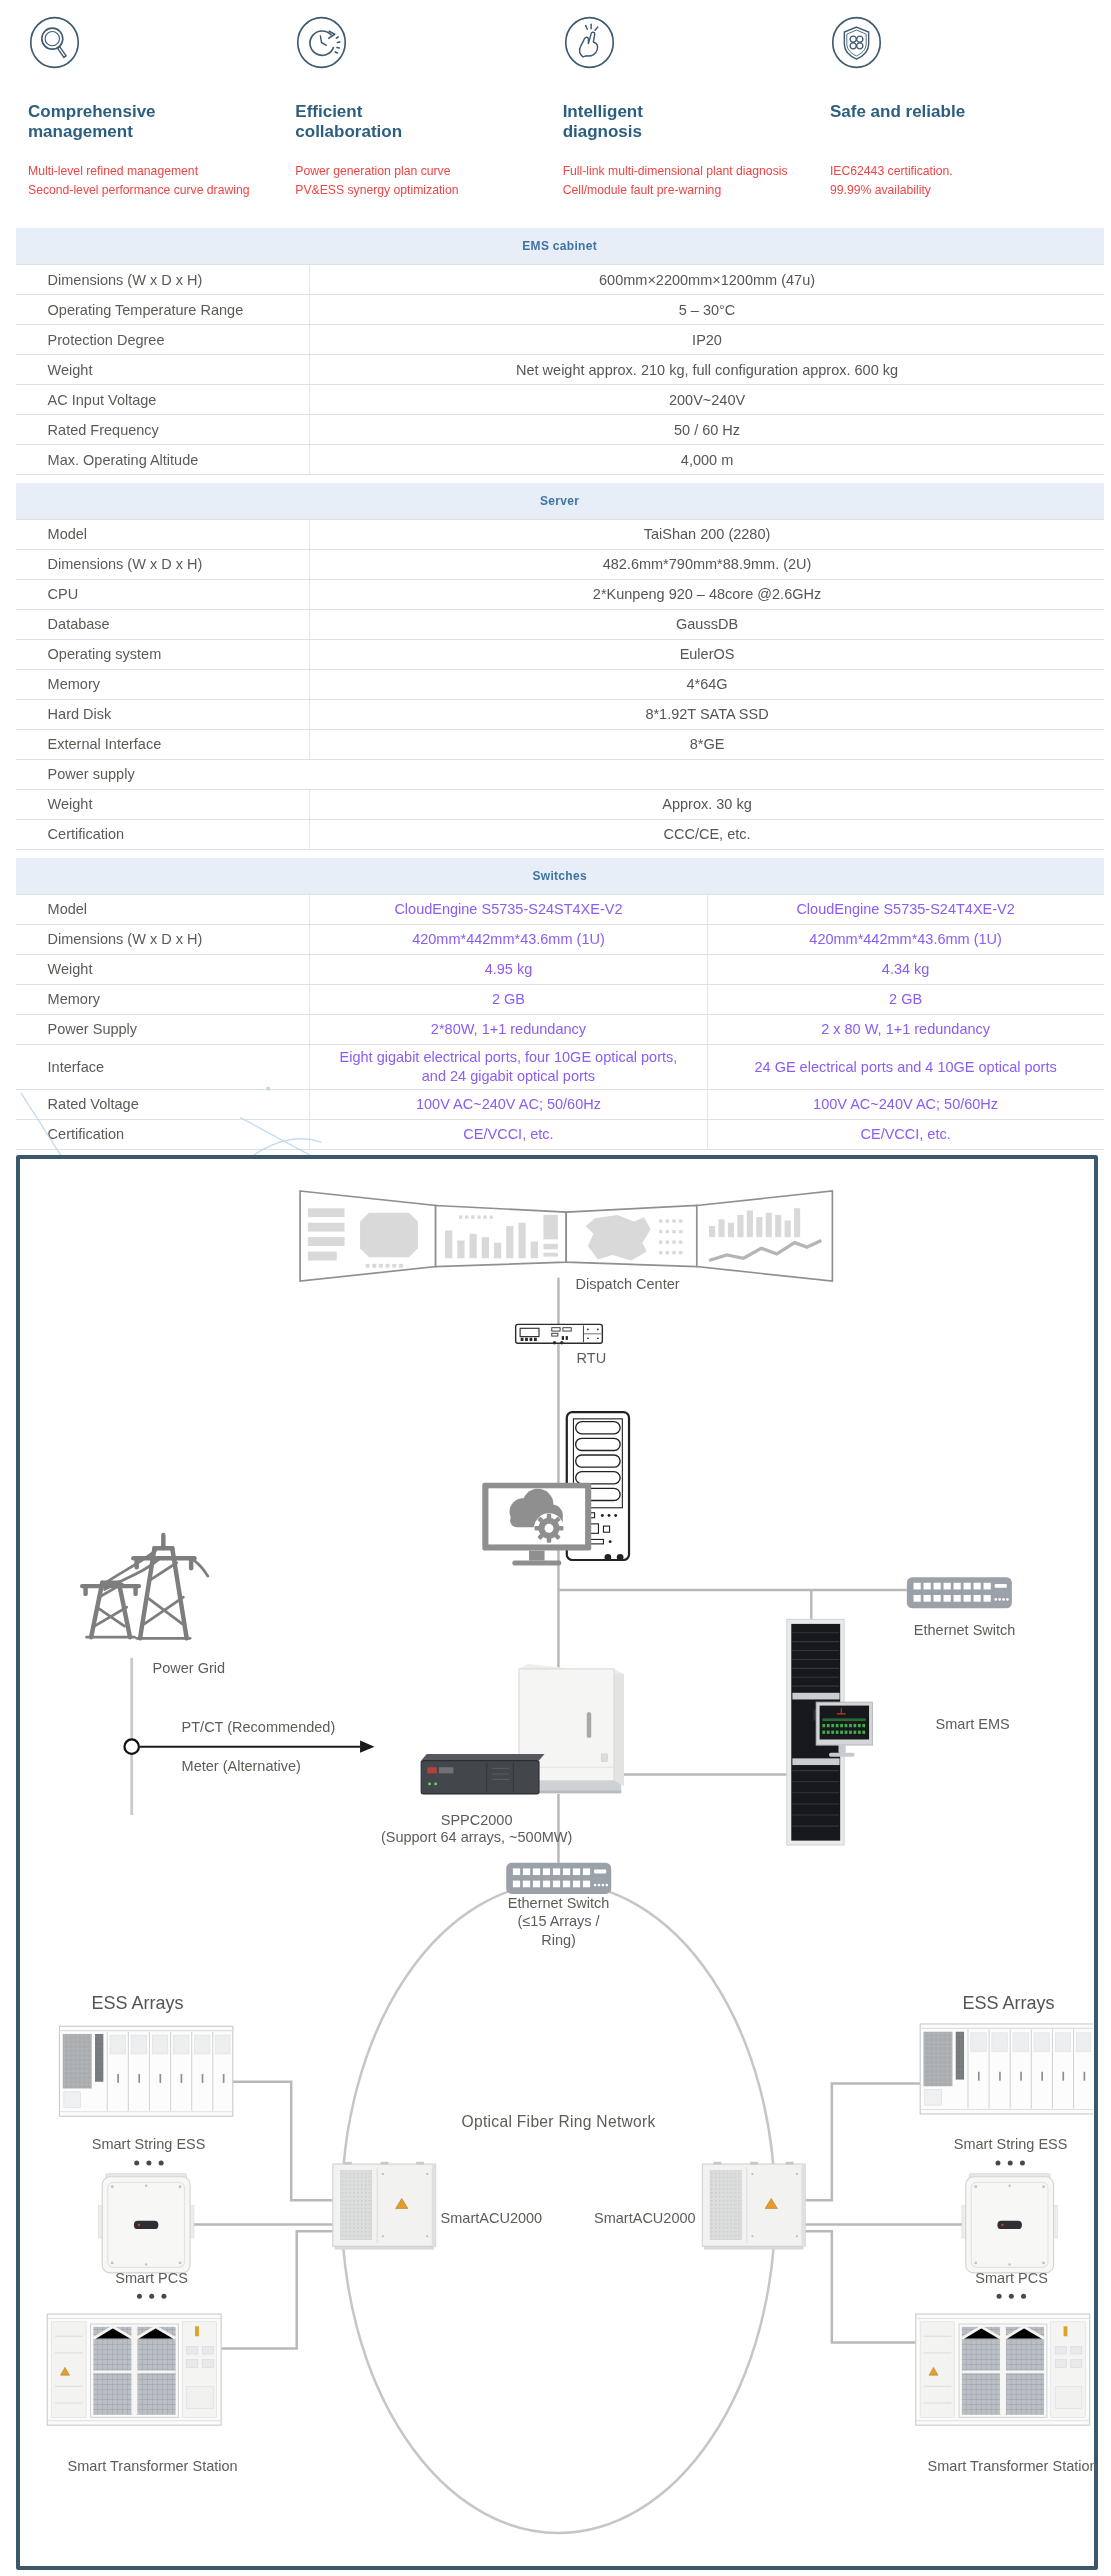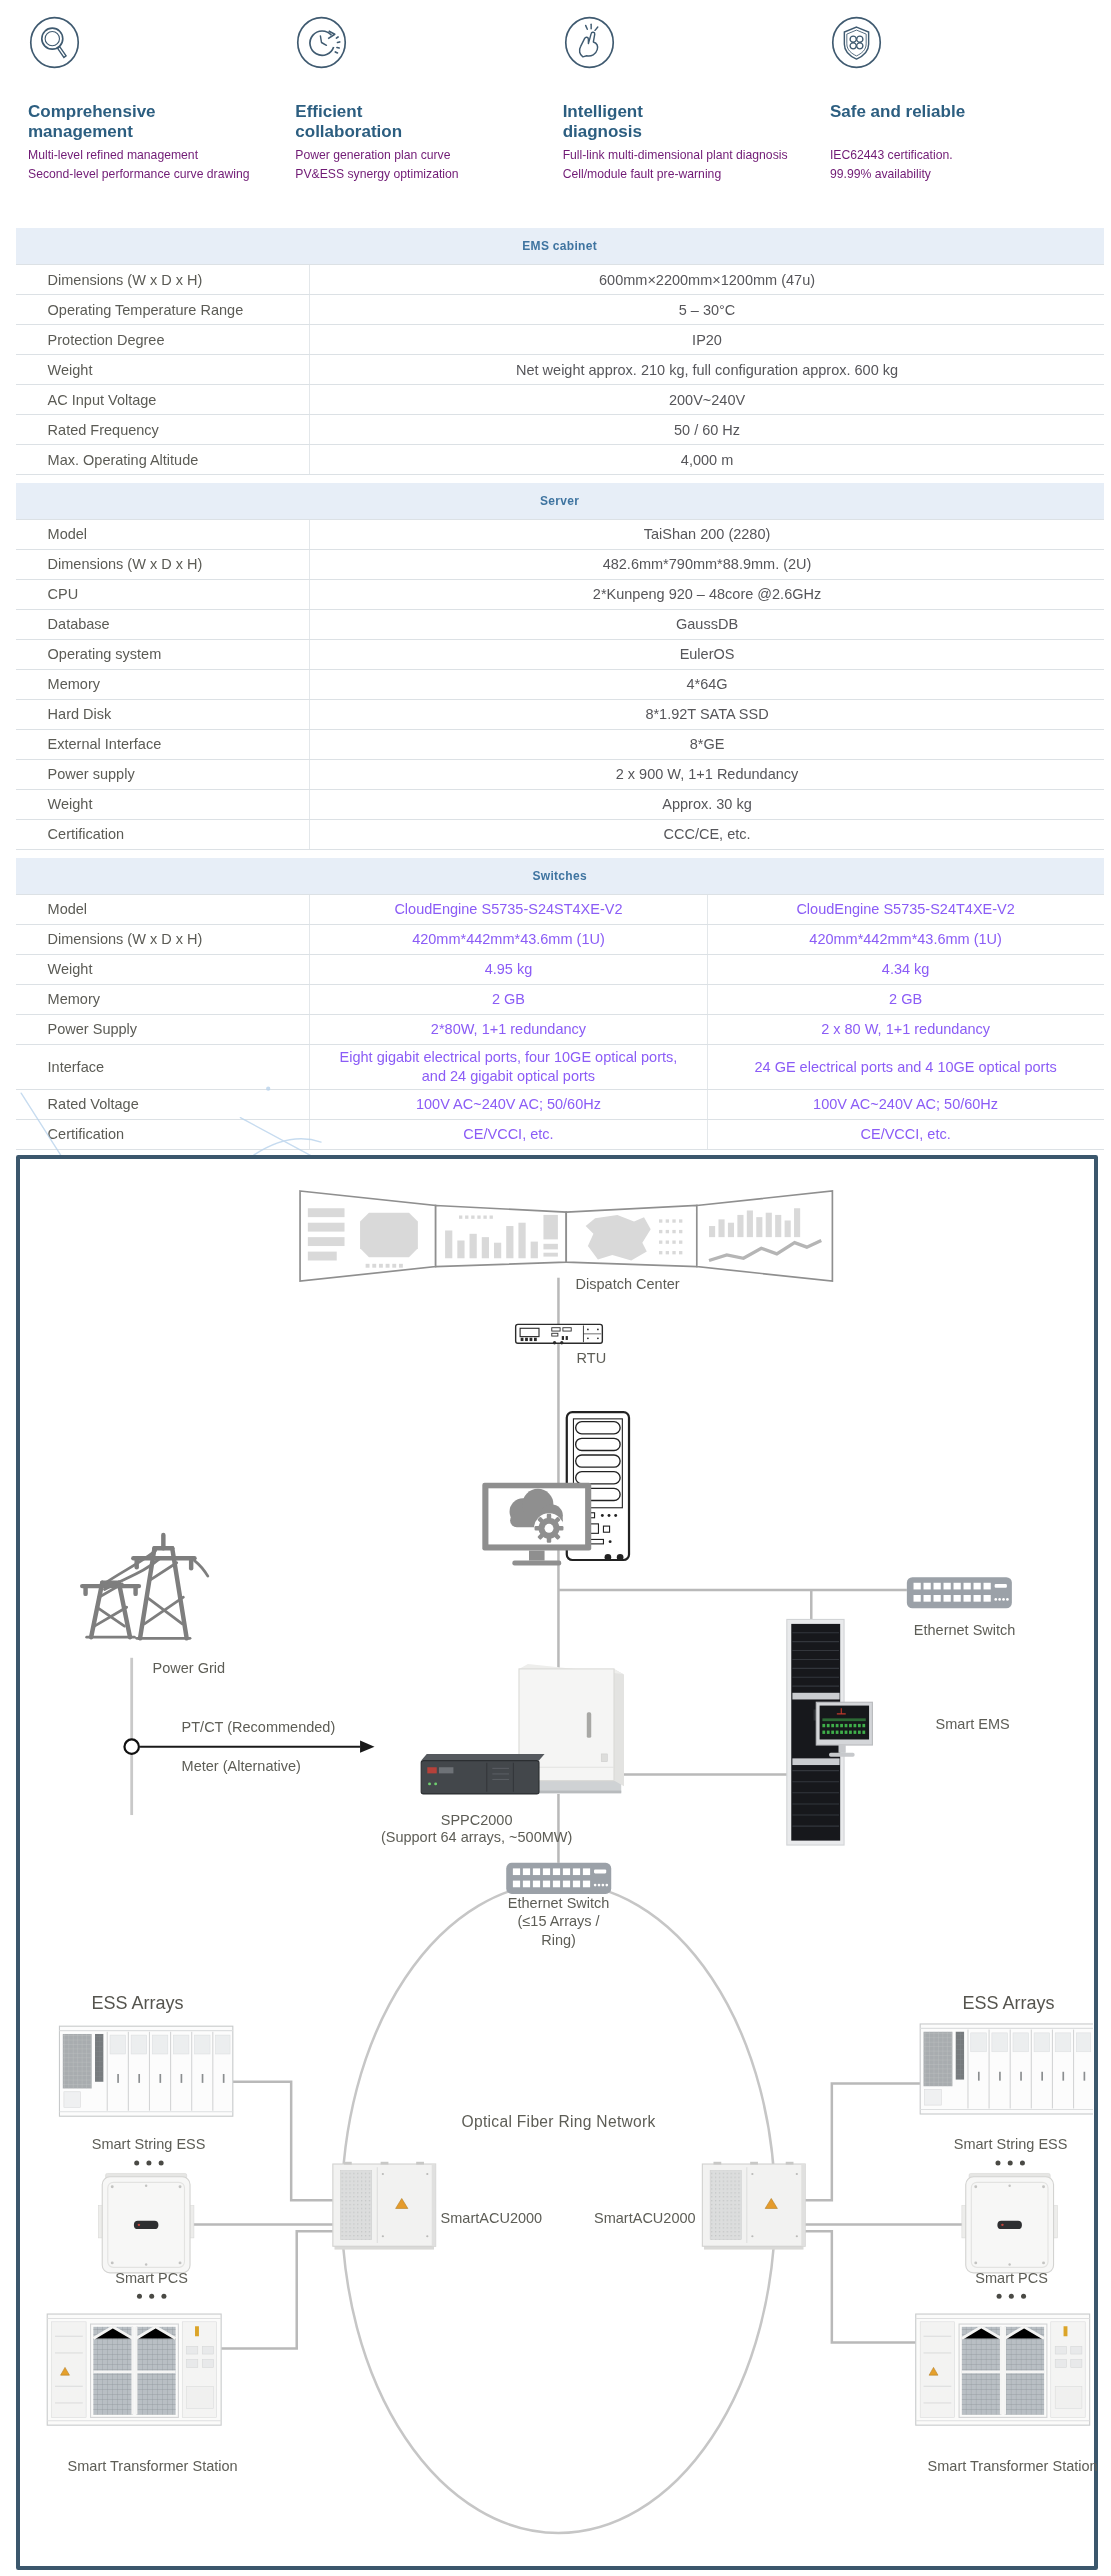--- a/index.html
+++ b/index.html
@@ -6,21 +6,21 @@
   #page{
     position:relative;width:1112px;height:2576px;background:#fff;overflow:hidden;
     font-family:"Liberation Sans","DejaVu Sans",sans-serif;color:#55555a;
   }
   
   .features{height:196px;box-sizing:border-box;padding:15.6px 28px 0;display:grid;grid-template-columns:repeat(4,1fr);column-gap:13.3px;}
   .feature{text-align:left;}
   .f-icon{display:inline-block;}
   .f-title{margin-top:31px;min-height:43px;font-size:17px;font-weight:700;color:#2c5e80;line-height:1.22;}
   .f-title span{display:block;}
-  .f-desc{margin-top:1px;font-size:12.2px;color:#701a75;line-height:1.55;}
+  .f-desc{margin-top:17px;font-size:12.2px;color:#ef4444;line-height:1.55;}
   .f-desc span{display:block;}
   
   .spec{margin:0 8.3px 0 15.6px;}
   .spec-header{height:36px;margin-top:7.8px;background:#e7eef7;display:flex;align-items:center;justify-content:center;
     font-size:12px;font-weight:600;color:#3f74a0;letter-spacing:0.3px;}
   .spec-header.first{margin-top:32px;}
   .spec-row{display:flex;border-top:0.6px solid #dce1e5;}
   .spec-row:last-child{border-bottom:0.6px solid #dce1e5;}
   .cell{box-sizing:border-box;display:flex;align-items:center;height:29px;font-size:14.5px;}
   .cell.tall{height:44px;}
@@ -200,21 +200,20 @@
     <div class="spec-row">
         <div class="cell c-label">Hard Disk</div>
         <div class="cell c-value">8*1.92T SATA SSD</div>
       </div>
     <div class="spec-row">
         <div class="cell c-label">External Interface</div>
         <div class="cell c-value">8*GE</div>
       </div>
     <div class="spec-row">
         <div class="cell c-label">Power supply</div>
-        <div class="cell c-value">2 x 900 W, 1+1 Redundancy</div>
       </div>
     <div class="spec-row">
         <div class="cell c-label">Weight</div>
         <div class="cell c-value">Approx. 30 kg</div>
       </div>
     <div class="spec-row">
         <div class="cell c-label">Certification</div>
         <div class="cell c-value">CCC/CE, etc.</div>
       </div>
   </div>

